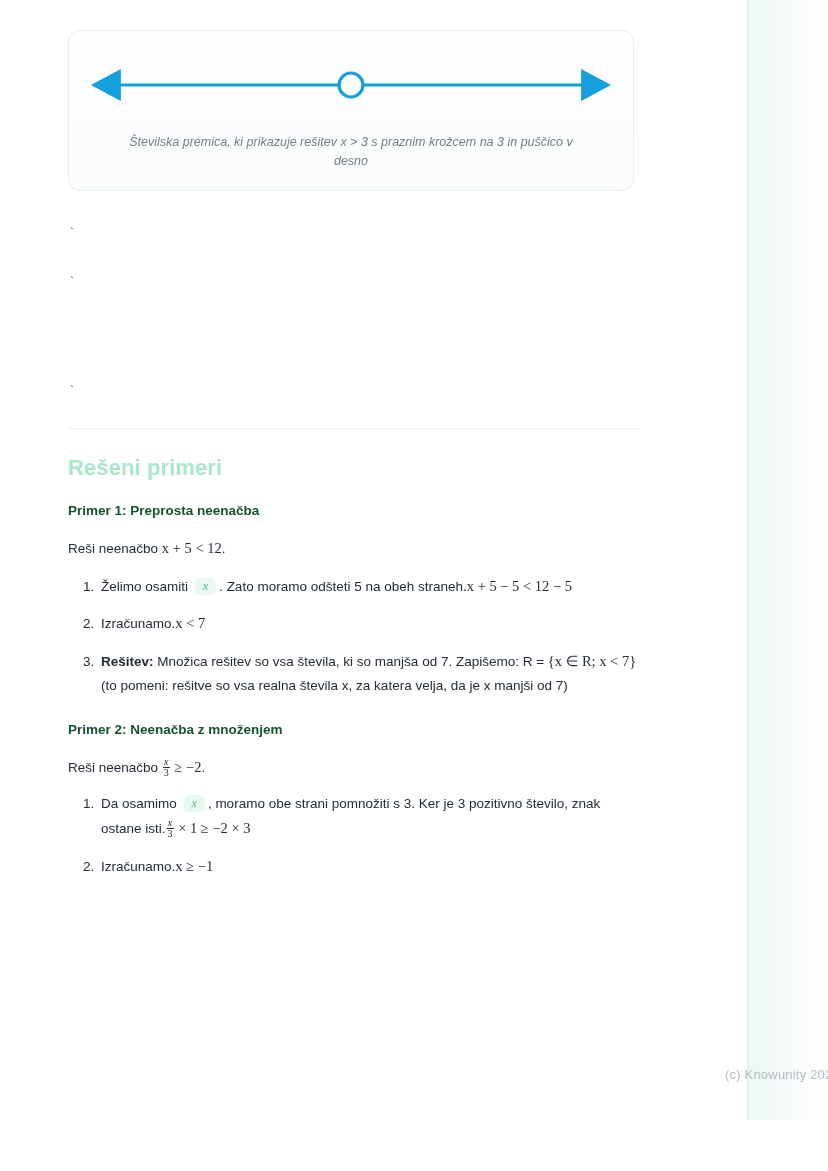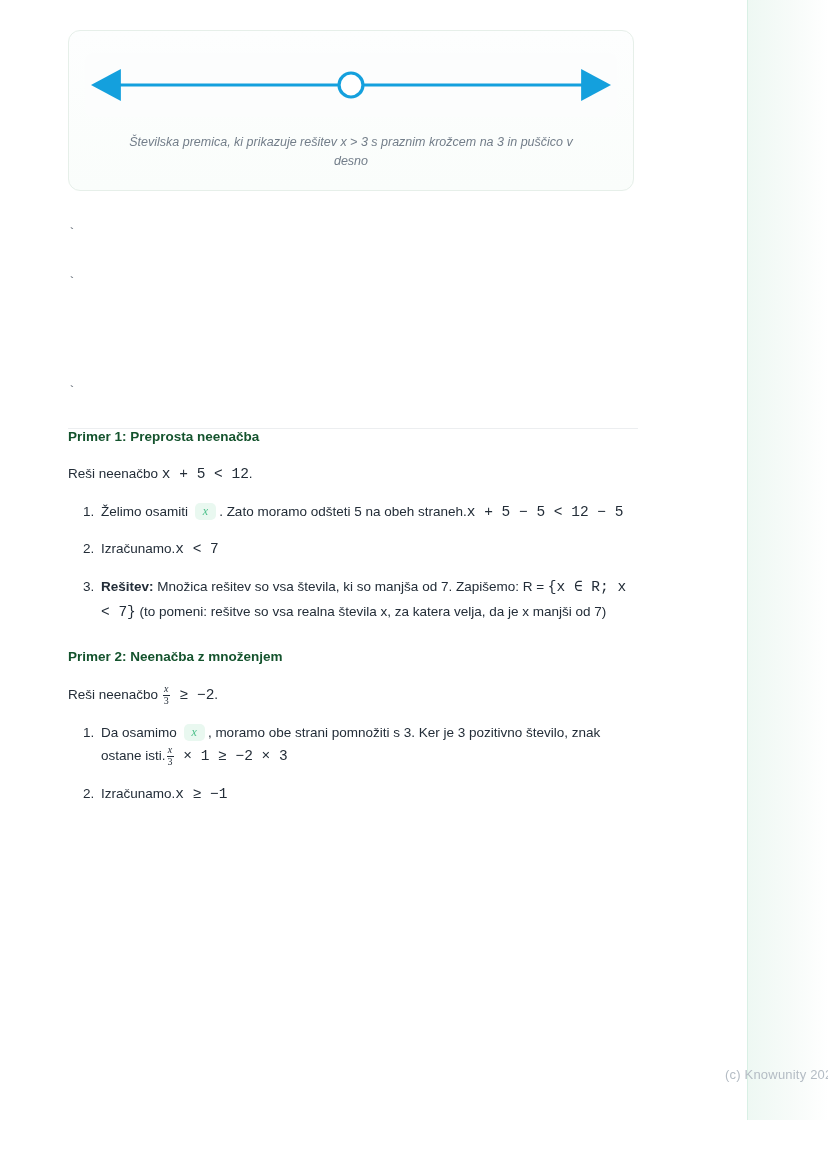--- a/index.html
+++ b/index.html
@@ -130,21 +130,21 @@
   }
   ol.steps > li:last-child { margin-bottom: 0; }
 
   .em-italic {
     text-align: center;
   }
   .bold { font-weight: 700; margin-top: 40px; }
 
   
   .math {
-    font-family: Liberation Mono, monospace;
+    font-family: Liberation Serif, serif;
     font-size: 14.5px;
     text-align: right;
   }
   .frac {
     display: inline-block;
     vertical-align: -0.42em;
     text-align: center;
     font-family: "Liberation Serif", serif;
     font-size: 10px;
     line-height: 1.04;
@@ -219,20 +219,21 @@
 
 
     <div class="spacer-2"></div>
 
     <div class="tick-line">`</div>
 
     <div style="height:30px"></div>
 
     <hr class="divider">
 
+    <h2 class="section-title">Rešeni primeri</h2>
 
     <h3 class="example-title">Primer 1: Preprosta neenačba</h3>
 
     <p class="para">
       <span>Reši neenačbo </span><span class="math">x + 5 &lt; 12</span><span>.</span>
     </p>
 
     <ol class="steps">
       <li>
         <span>Želimo osamiti</span>

